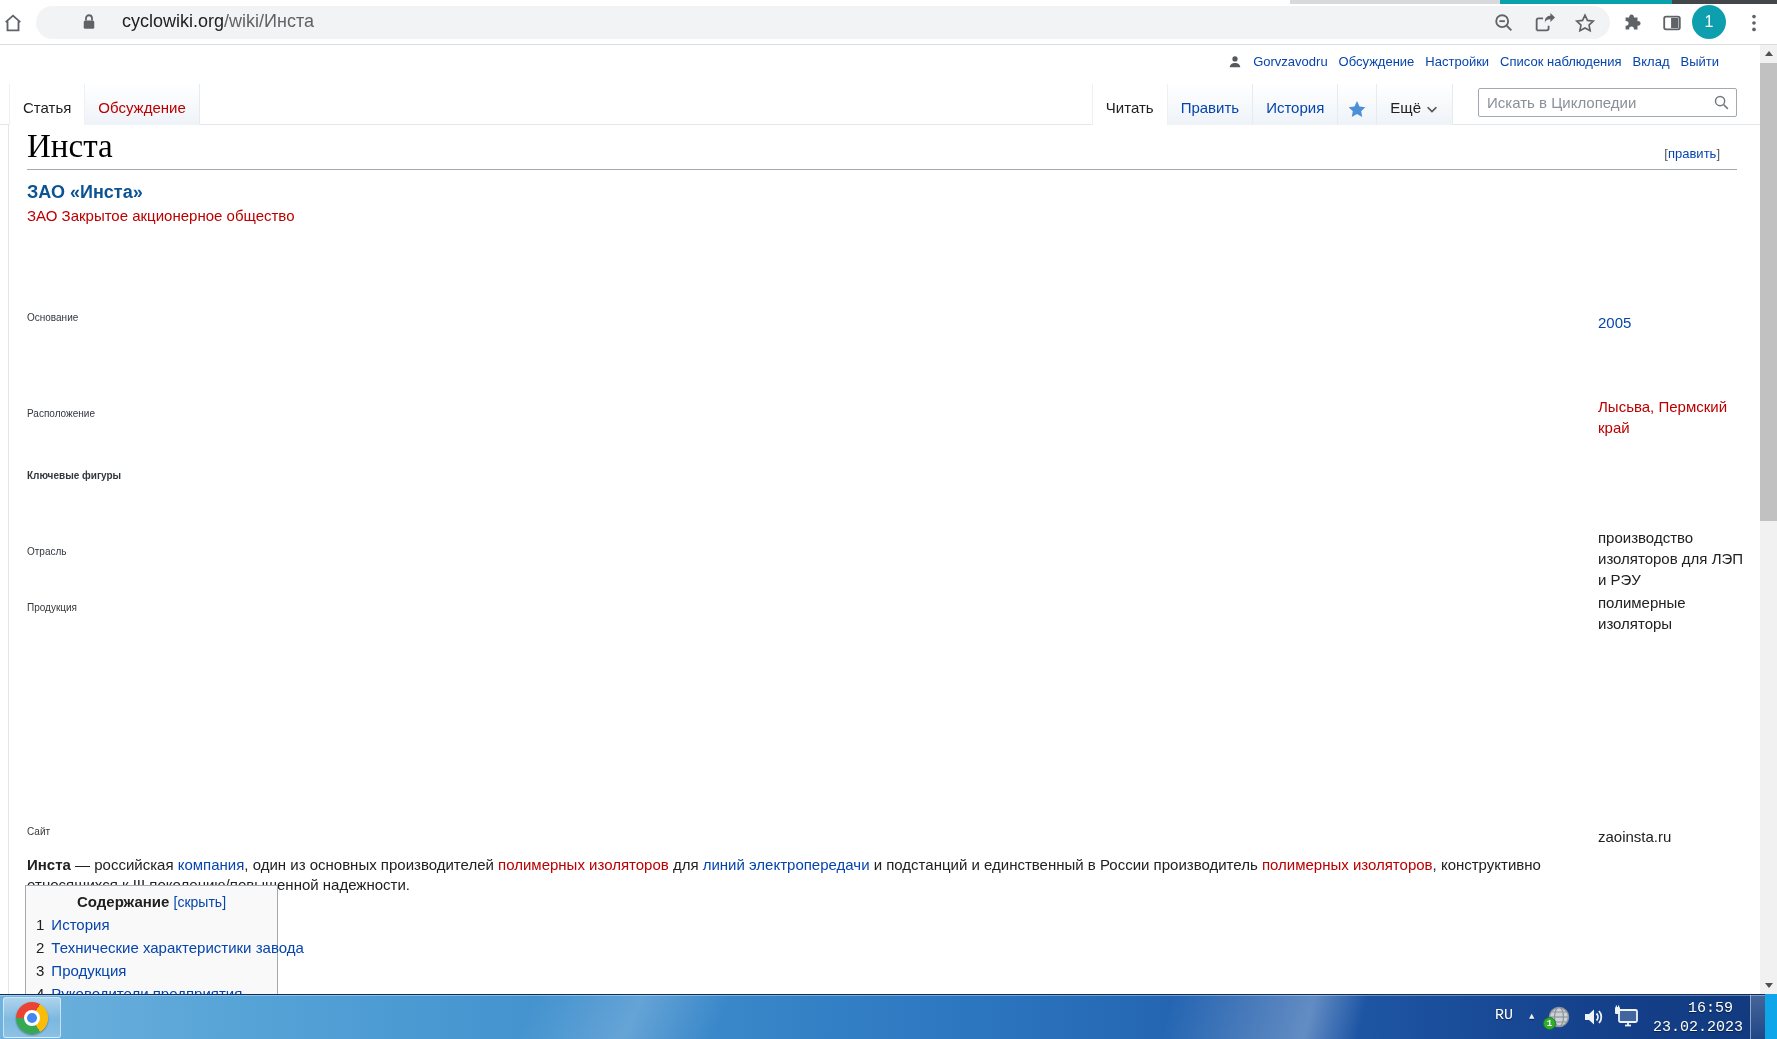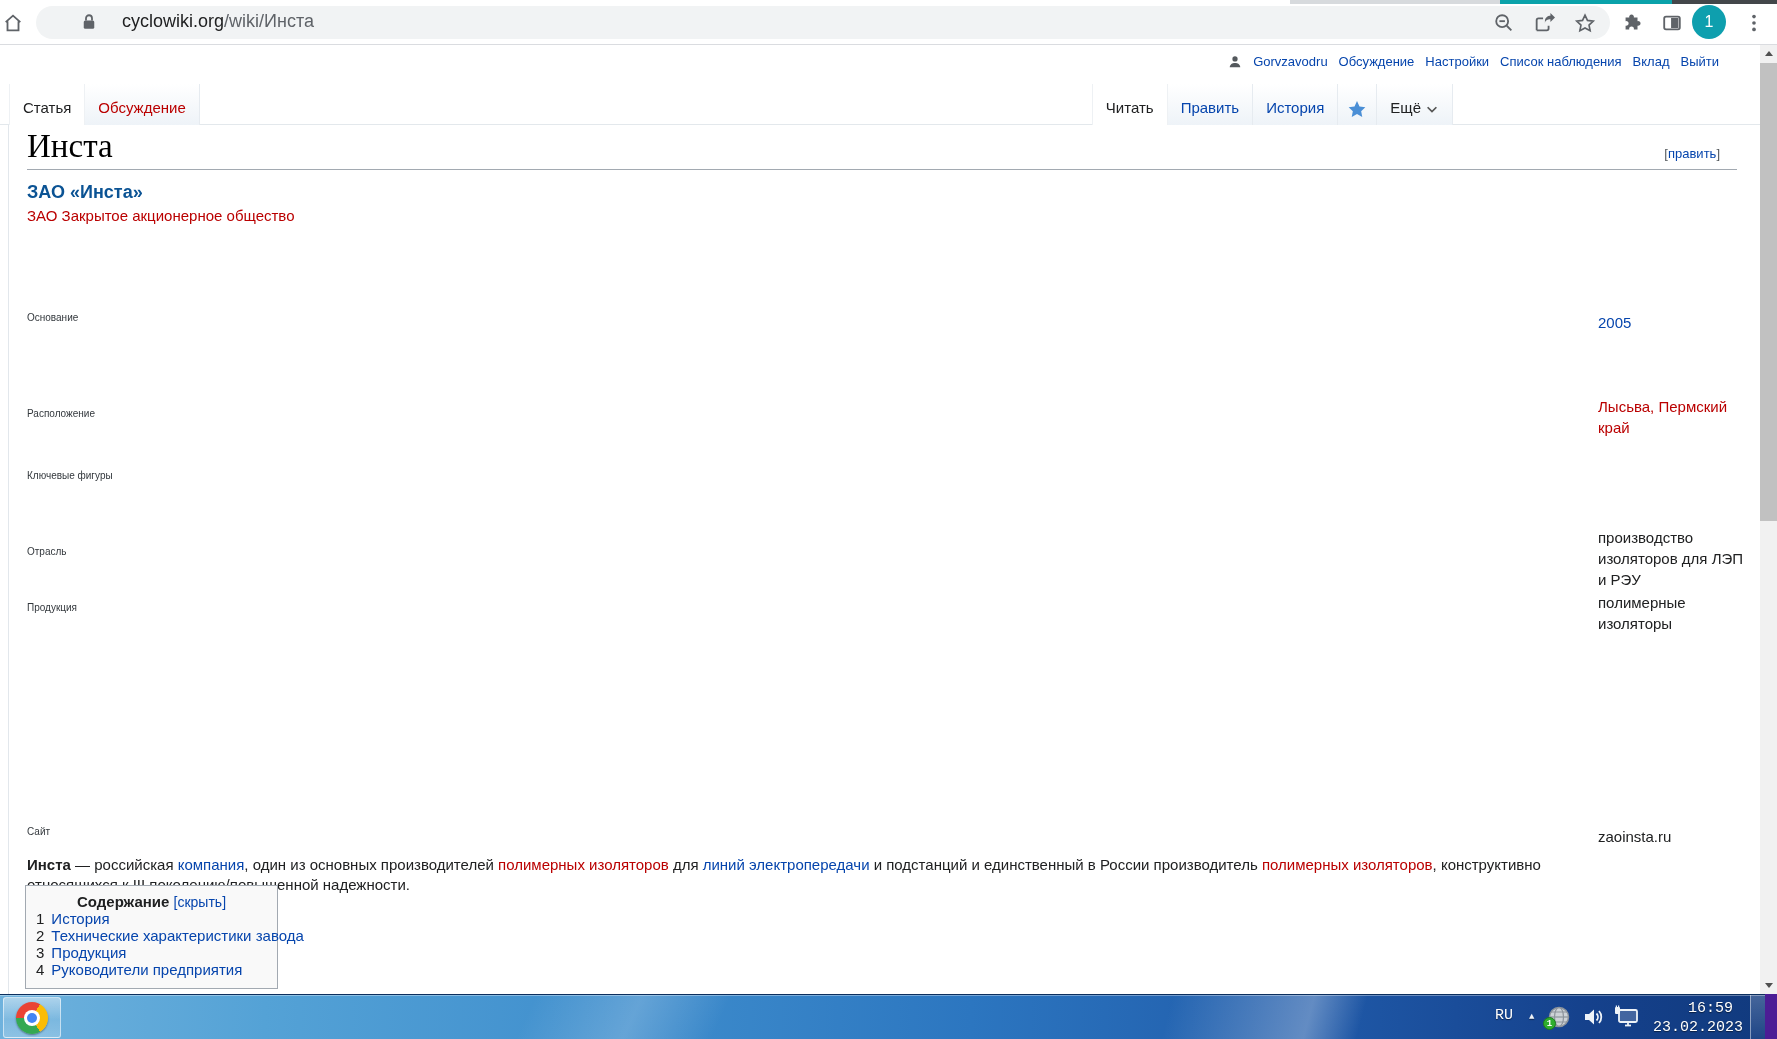--- a/index.html
+++ b/index.html
@@ -7,21 +7,21 @@
     --link_red:#ba0000;
     --infobox_title:#0b5394;
     --text_dark:#202122;
     --icon_grey:#5f6368;
     --avatar_teal:#0e9fae;
     --star_blue:#4b8fd6;
   }
   *{margin:0;padding:0;box-sizing:border-box;}
   html,body{background:#888;}
   body{font-family:"Liberation Sans","DejaVu Sans",sans-serif;}
-  .screen{position:relative;width:1777px;height:1039px;background:#4c1d95;overflow:hidden;margin:0 auto;}
+  .screen{position:relative;width:1777px;height:1039px;background:#0ea5e9;overflow:hidden;margin:0 auto;}
 
   
   .browser-top{position:absolute;left:0;top:0;width:1777px;height:45px;background:#fff;border-bottom:1px solid #dadce0;z-index:30;}
   .topstrip{position:absolute;top:0;height:4px;}
   .omnibox{position:absolute;left:36px;top:6px;width:1574px;height:33px;border-radius:17px;background:#f1f3f4;}
   .url{position:absolute;left:122px;top:11px;font-size:18px;color:var(--text_dark);white-space:nowrap;}
   .url .path{color:#5f6368;}
   .bicon{position:absolute;top:12px;width:22px;height:22px;}
   .avatar{position:absolute;left:1692px;top:5px;width:34px;height:34px;border-radius:50%;background:var(--avatar_teal);color:#fff;font-size:16px;display:flex;align-items:center;justify-content:center;}
 
@@ -58,21 +58,21 @@
 
   .intro{position:absolute;left:27px;top:810px;width:1605px;font-size:15px;line-height:20px;color:var(--text_dark);}
   .intro .b{font-weight:bold;}
   .intro .lb{color:var(--link_blue);}
   .intro .lr{color:var(--link_red);}
 
   .toc{position:absolute;left:25px;top:840px;width:253px;border:1px solid #a2a9b1;background:#f9f9f9;padding:7px 10px 10px 10px;font-size:15px;}
   .toc-head{text-align:center;white-space:nowrap;}
   .toc-head .t{font-weight:bold;color:#202122;}
   .toc-head a{color:var(--link_blue);text-decoration:none;font-size:14px;}
-  .toc-item{margin-top:0;white-space:nowrap;}
+  .toc-item{margin-top:6px;white-space:nowrap;}
   .toc-item .n{color:#202122;margin-right:7px;}
   .toc-item a{color:var(--link_blue);text-decoration:none;}
 
   
   .scrollbar{position:absolute;left:1760px;top:45px;width:17px;height:949px;background:#f1f1f1;z-index:31;}
   .sb-btn{position:absolute;left:0;width:17px;height:17px;display:flex;align-items:center;justify-content:center;}
   .sb-thumb{position:absolute;left:0;top:18px;width:17px;height:458px;background:#c1c1c1;}
   .tri-up{width:0;height:0;border-left:4px solid transparent;border-right:4px solid transparent;border-bottom:5px solid #505050;}
   .tri-down{width:0;height:0;border-left:4px solid transparent;border-right:4px solid transparent;border-top:5px solid #505050;}
 
@@ -193,35 +193,42 @@
         </svg>
       </div>
       <div class="tab">
         <a href="#" style="color:#202122;">Ещё</a>
         <svg width="14" height="14" viewBox="0 0 16 16" style="margin-left:4px;">
           <polyline points="3,6 8,11 13,6" fill="none" stroke="#555" stroke-width="2"></polyline>
         </svg>
       </div>
     </div>
 
+    <div class="searchbox">
+      <input type="text" placeholder="Искать в Циклопедии" style="">
+      <svg class="mag" width="17" height="17" viewBox="0 0 24 24">
+        <circle cx="10" cy="10" r="6.5" fill="none" stroke="#72777d" stroke-width="2"></circle>
+        <line x1="15" y1="15" x2="21" y2="21" stroke="#72777d" stroke-width="2"></line>
+      </svg>
+    </div>
 
     <h1 class="pagetitle">Инста</h1>
     <div class="titlerule"></div>
     <div class="editlink"><span>[</span><a href="#">править</a><span>]</span></div>
 
     <div class="ib-title">ЗАО «Инста»</div>
     <div class="ib-sub">ЗАО Закрытое акционерное общество</div>
 
     <div class="ib-label" style="top:267px;">Основание</div>
     <div class="ib-value blue" style="top:267px;">2005</div>
 
     <div class="ib-label" style="top:363px;">Расположение</div>
     <div class="ib-value red" style="top:351px;">Лысьва, Пермский край</div>
 
-    <div class="ib-label" style="top:425px;">Ключевые фигуры</div>
+    <div class="ib-label" style="top:425px;font-weight:bold;">Ключевые фигуры</div>
 
     <div class="ib-label" style="top:501px;">Отрасль</div>
     <div class="ib-value" style="top:482px;">производство изоляторов для ЛЭП и РЭУ</div>
 
     <div class="ib-label" style="top:557px;">Продукция</div>
     <div class="ib-value" style="top:547px;">полимерные изоляторы</div>
 
     <div class="ib-label" style="top:781px;">Сайт</div>
     <div class="ib-value" style="top:781px;">zaoinsta.ru</div>
 

